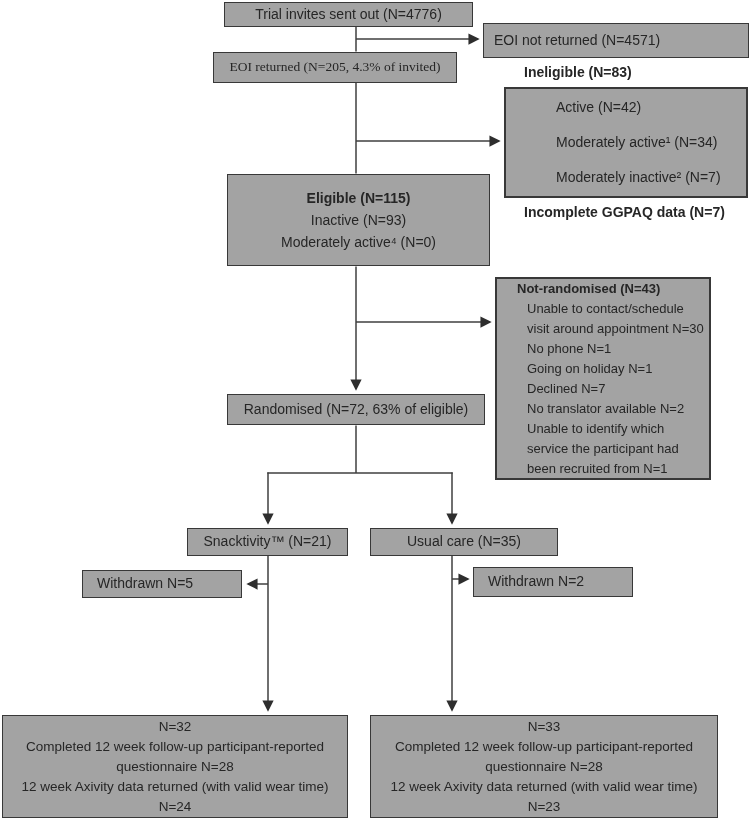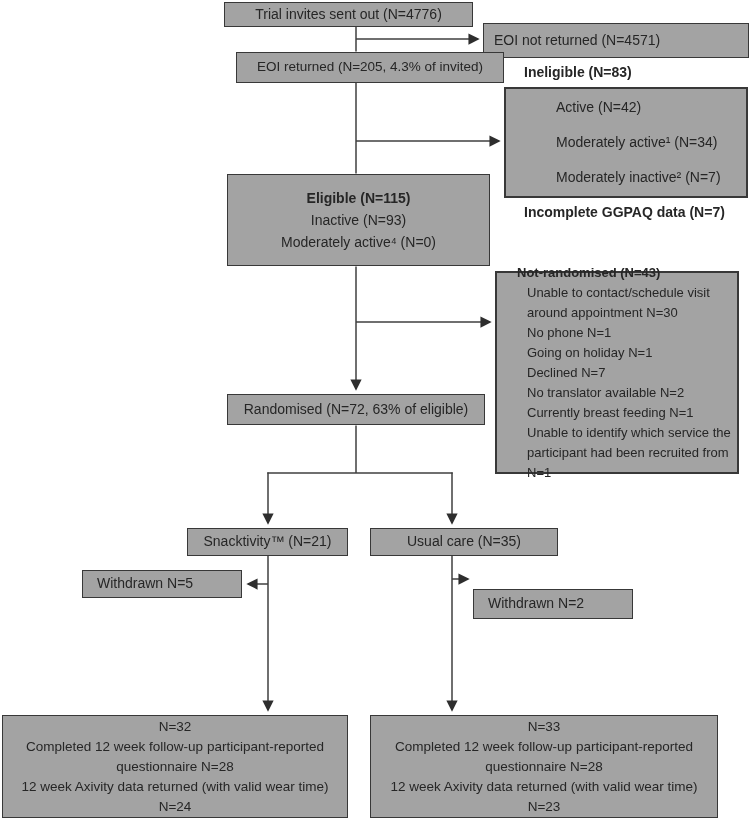--- a/index.html
+++ b/index.html
@@ -58,66 +58,65 @@
   </svg>
 
   <div class="box" style="left:224px; top:2px; width:249px; height:25px;">
     <span class="ln">Trial invites sent out (N=4776)</span>
   </div>
 
   <div class="box leftalign" style="left:483px; top:23px; width:266px; height:35px; padding-left:10px;">
     <span class="ln">EOI not returned (N=4571)</span>
   </div>
 
-  <div class="box fs135" style="left:236px; top:52px; width:268px; height:31px;">
+  <div class="box fs135" style="left:213px; top:52px; width:244px; height:31px;font-family:Liberation Serif, serif;">
     <span class="ln">EOI returned (N=205, 4.3% of invited)</span>
   </div>
 
   <div class="box col thick lh21" style="left:504px; top:87px; width:244px; height:111px;gap:14px;">
     <div class="ln b pad18">Ineligible (N=83)</div>
     <div class="ln pad50">Active (N=42)</div>
     <div class="ln pad50">Moderately active¹ (N=34)</div>
     <div class="ln pad50">Moderately inactive² (N=7)</div>
     <div class="ln b pad18">Incomplete GGPAQ data (N=7)</div>
   </div>
 
   <div class="box colc lh22" style="left:227px; top:174px; width:263px; height:92px;">
     <div class="ln b">Eligible (N=115)</div>
     <div class="ln">Inactive (N=93)</div>
     <div class="ln">Moderately active⁴ (N=0)</div>
   </div>
 
-  <div class="box col thick lh20 fs13" style="left:495px; top:271px; width:244px; height:203px;">
+  <div class="box col thick lh20 fs13" style="left:495px; top:277px; width:216px; height:203px;">
     <div class="nr-title">Not-randomised (N=43)</div>
     <div class="nr-item">Unable to contact/schedule visit around appointment N=30</div>
     <div class="nr-item">No phone N=1</div>
     <div class="nr-item">Going on holiday N=1</div>
     <div class="nr-item">Declined N=7</div>
     <div class="nr-item">No translator available N=2</div>
-    <div class="nr-item">Currently breast feeding N=1</div>
     <div class="nr-item">Unable to identify which service the participant had been recruited from N=1</div>
   </div>
 
   <div class="box" style="left:227px; top:394px; width:258px; height:31px;text-align:center;">
     <span class="ln">Randomised (N=72, 63% of eligible)</span>
   </div>
 
   <div class="box" style="left:187px; top:528px; width:161px; height:28px;">
     <span class="ln">Snacktivity™ (N=21)</span>
   </div>
 
   <div class="box" style="left:370px; top:528px; width:188px; height:28px;">
     <span class="ln">Usual care (N=35)</span>
   </div>
 
   <div class="box leftalign" style="left:82px; top:570px; width:160px; height:28px; padding-left:14px;">
     <span class="ln">Withdrawn N=5</span>
   </div>
 
-  <div class="box leftalign" style="left:473px; top:589px; width:160px; height:30px; padding-left:14px;">
+  <div class="box leftalign" style="left:473px; top:567px; width:160px; height:30px; padding-left:14px;">
     <span class="ln">Withdrawn N=2</span>
   </div>
 
   <div class="box colc lh20 fs135" style="left:2px; top:715px; width:346px; height:103px;">
     <div class="ln">N=32</div>
     <div class="ln">Completed 12 week follow-up participant-reported</div>
     <div class="ln">questionnaire N=28</div>
     <div class="ln">12 week Axivity data returned (with valid wear time)</div>
     <div class="ln">N=24</div>
   </div>

